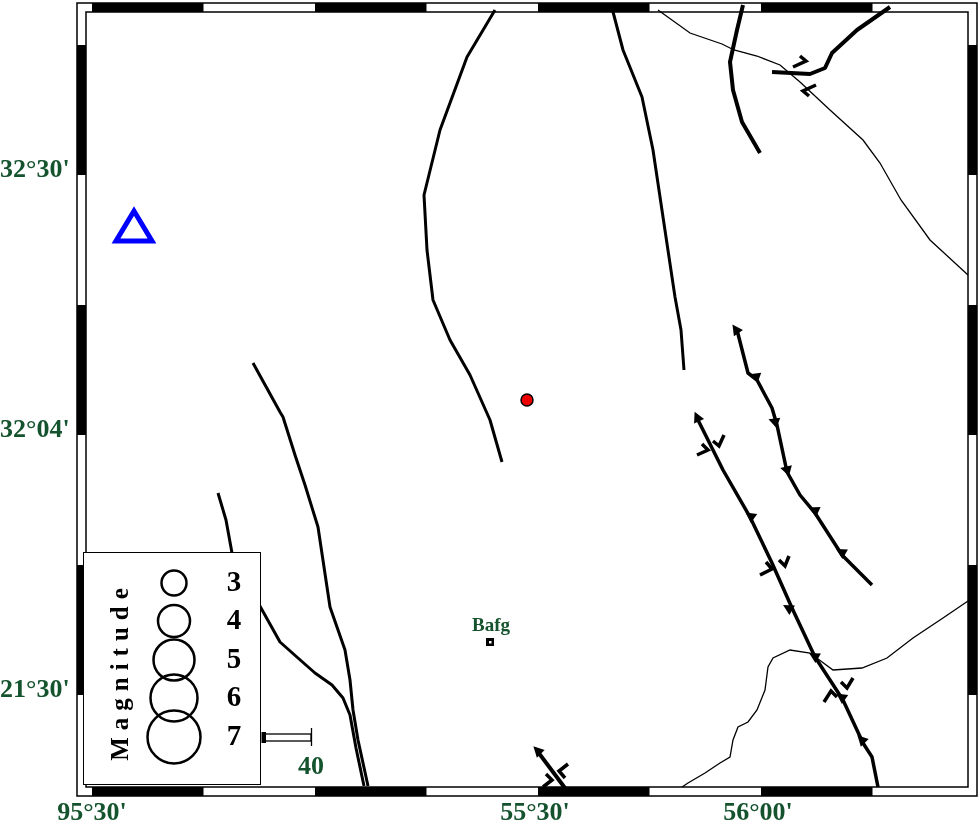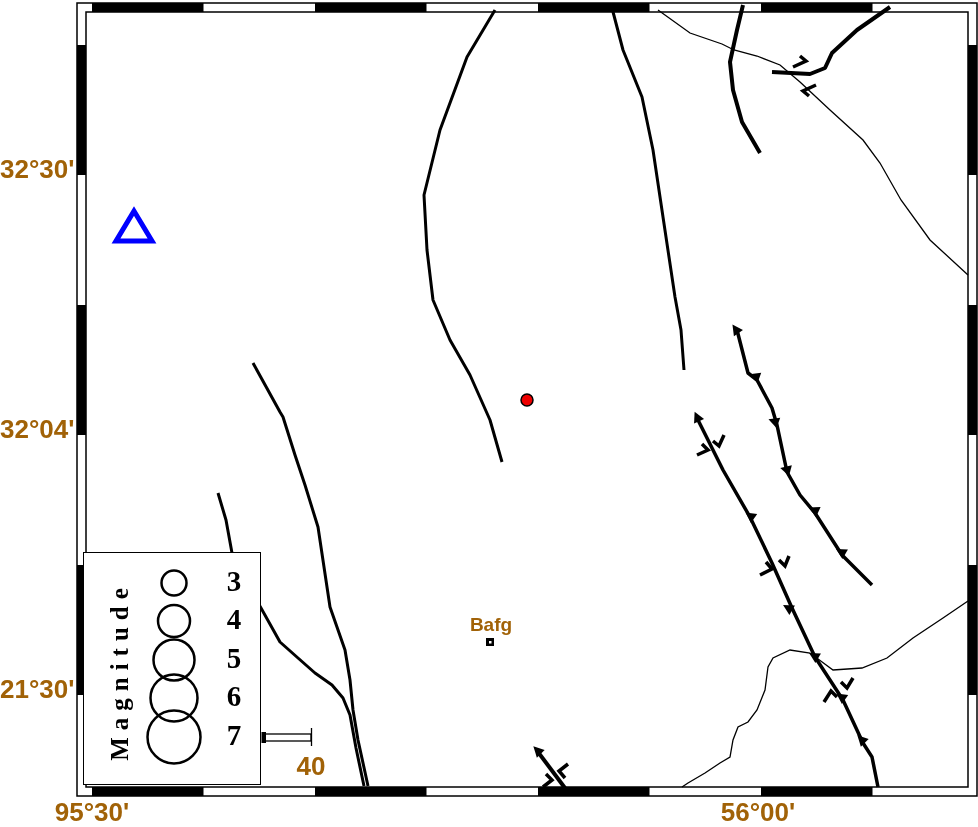--- a/index.html
+++ b/index.html
@@ -1,20 +1,20 @@
 <!DOCTYPE html>
 <html><head>
 <meta charset="utf-8">
 <style>
   html,body{margin:0;padding:0;background:#fff;}
   #stage{position:relative;width:978px;height:827px;background:#fff;overflow:hidden;
          font-family:"Liberation Serif","DejaVu Serif",serif;}
   svg{position:absolute;left:0;top:0;}
-  .lbl{position:absolute;font-family:Liberation Sans, sans-serif;
-       font-weight:bold;color:#a16207;white-space:nowrap;}
+  .lbl{position:absolute;font-family:Liberation Serif, serif;
+       font-weight:bold;color:#14532d;white-space:nowrap;}
   .xlbl{font-size:26px;text-align:center;}
   .ylbl{font-size:26px;text-align:right;}
   .townlbl{font-size:19px;text-align:center;}
   #legend{position:absolute;left:83px;top:552px;width:178px;height:233px;
           background:#fff;border:1.6px solid #000;box-sizing:border-box;}
   #legend-title{position:absolute;left:-77px;top:103px;width:228px;height:30px;
         transform:rotate(-90deg);font-size:25px;font-weight:bold;text-align:center;
         letter-spacing:7px;font-family:"Liberation Serif","DejaVu Serif",serif;}
   .maglbl{position:absolute;font-size:29px;font-weight:bold;text-align:center;
           width:50px;font-family:"Liberation Serif","DejaVu Serif",serif;}
@@ -96,17 +96,18 @@
   <div class="maglbl" style="left: 125px; top: 12px;">3</div>
       <div class="maglbl" style="left: 125px; top: 50px;">4</div>
       <div class="maglbl" style="left: 125px; top: 89px;">5</div>
       <div class="maglbl" style="left: 125px; top: 127px;">6</div>
       <div class="maglbl" style="left: 125px; top: 166px;">7</div>
     </div>
 
   <div class="lbl" id="scale-label" style="left: 289px; top: 751px; text-align: center;">40</div>
   <div class="lbl townlbl" id="town-label" style="left: 446px; top: 614px; width: 90px;">Bafg</div>
 <div class="lbl xlbl" style="left: 37px; top: 797px; width: 110px;">95°30'</div>
+    <div class="lbl xlbl" style="left: 480px; top: 797px; width: 110px;">55°30'</div>
     <div class="lbl xlbl" style="left: 703px; top: 797px; width: 110px;">56°00'</div>
     <div class="lbl ylbl" style="left: 0px; top: 154px; width: 66px;">32°30'</div>
     <div class="lbl ylbl" style="left: 0px; top: 414px; width: 66px;">32°04'</div>
     <div class="lbl ylbl" style="left: 0px; top: 674px; width: 66px;">21°30'</div>
   </div>
 
 </body></html>

